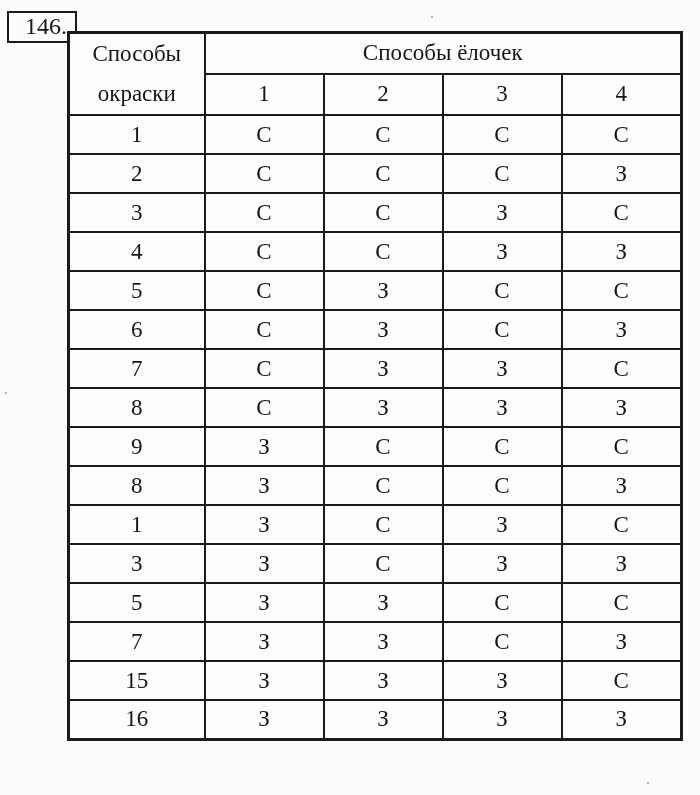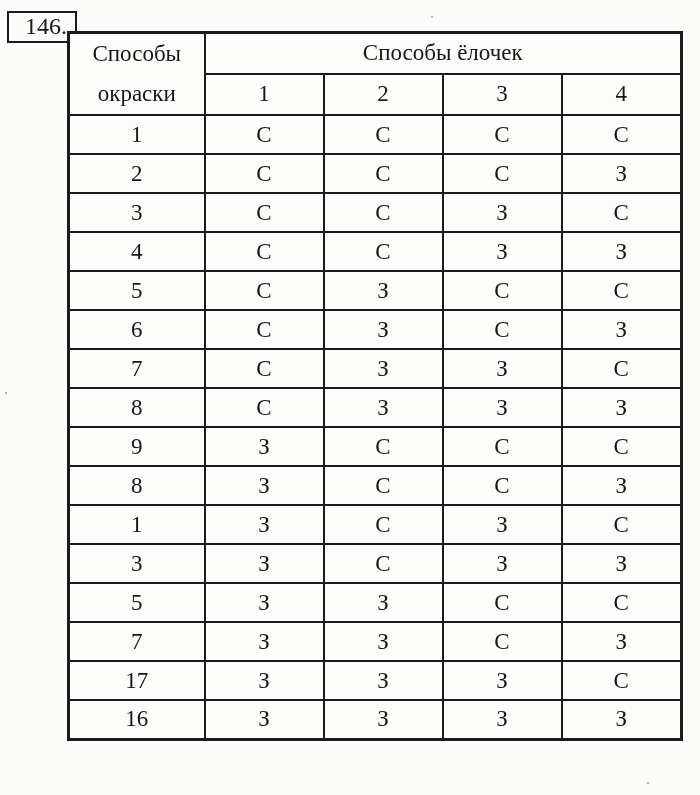--- a/index.html
+++ b/index.html
@@ -190,21 +190,21 @@
           <td>С</td>
         </tr>
         <tr>
           <th>7</th>
           <td>З</td>
           <td>З</td>
           <td>С</td>
           <td>З</td>
         </tr>
         <tr>
-          <th>17</th>
+          <th>15</th>
           <td>З</td>
           <td>З</td>
           <td>З</td>
           <td>С</td>
         </tr>
         <tr>
           <th>16</th>
           <td>З</td>
           <td>З</td>
           <td>З</td>

